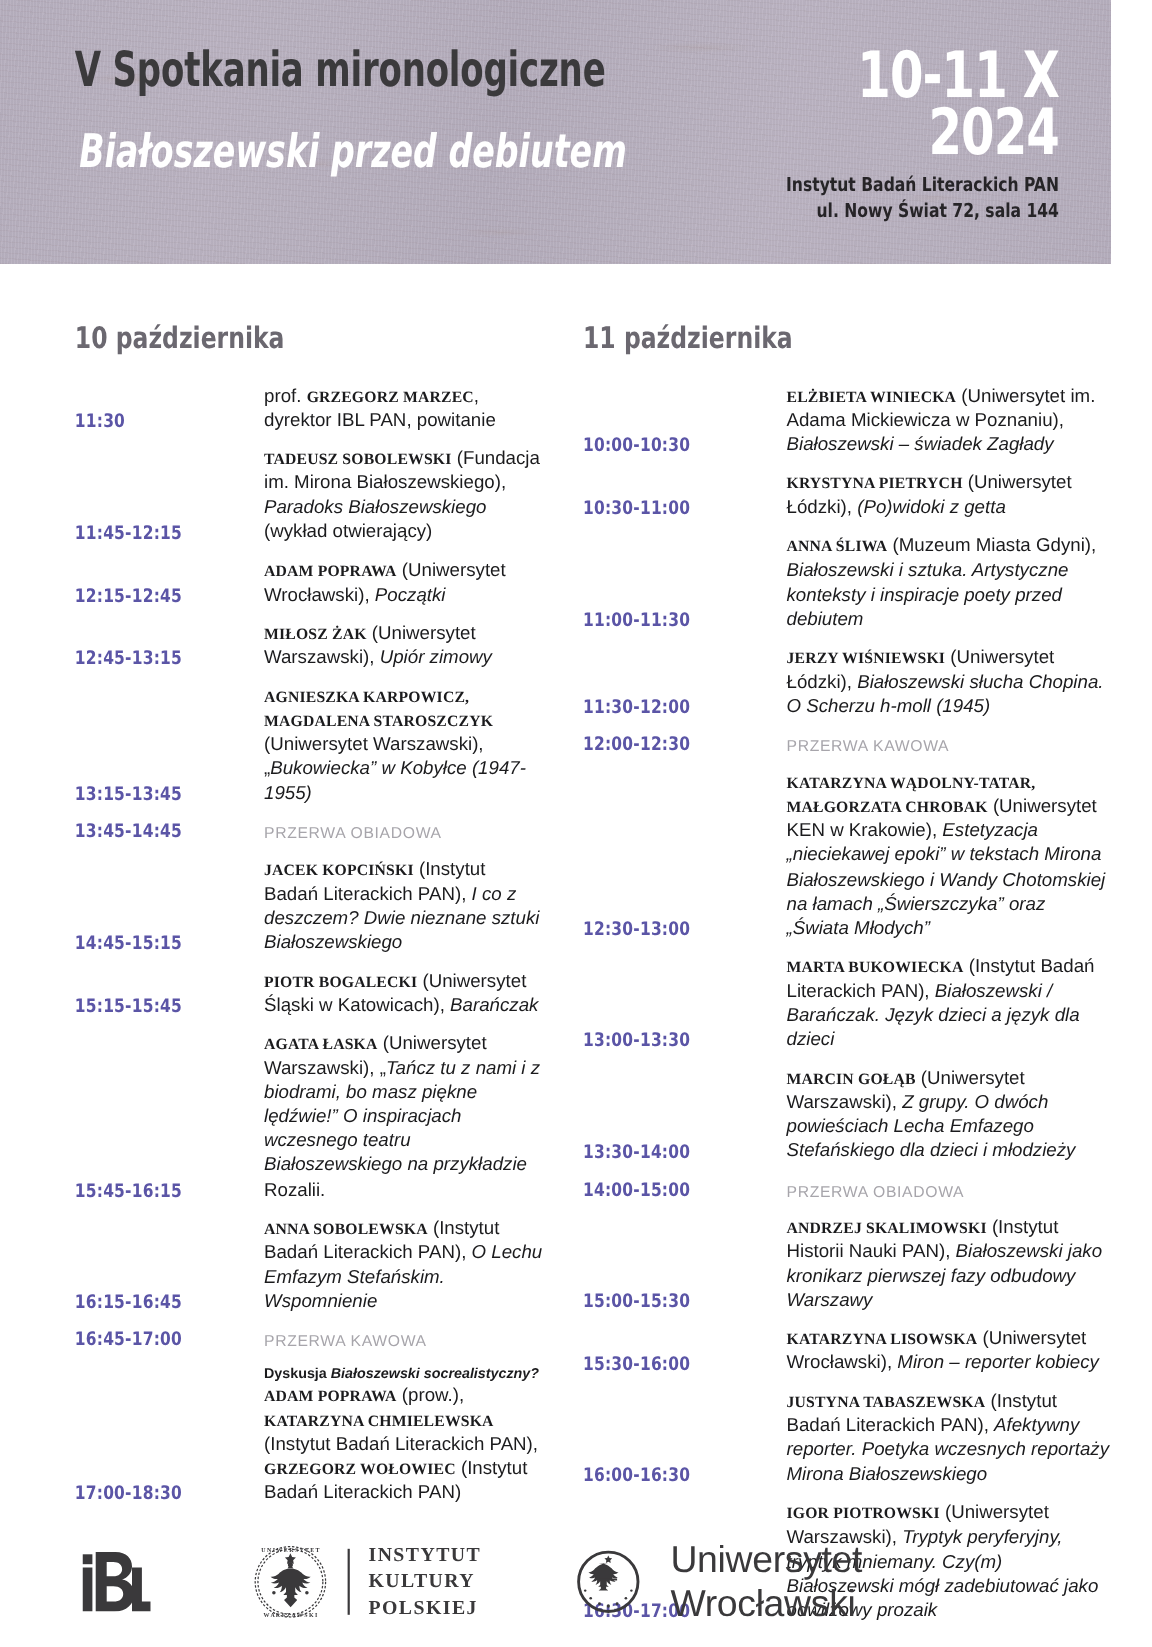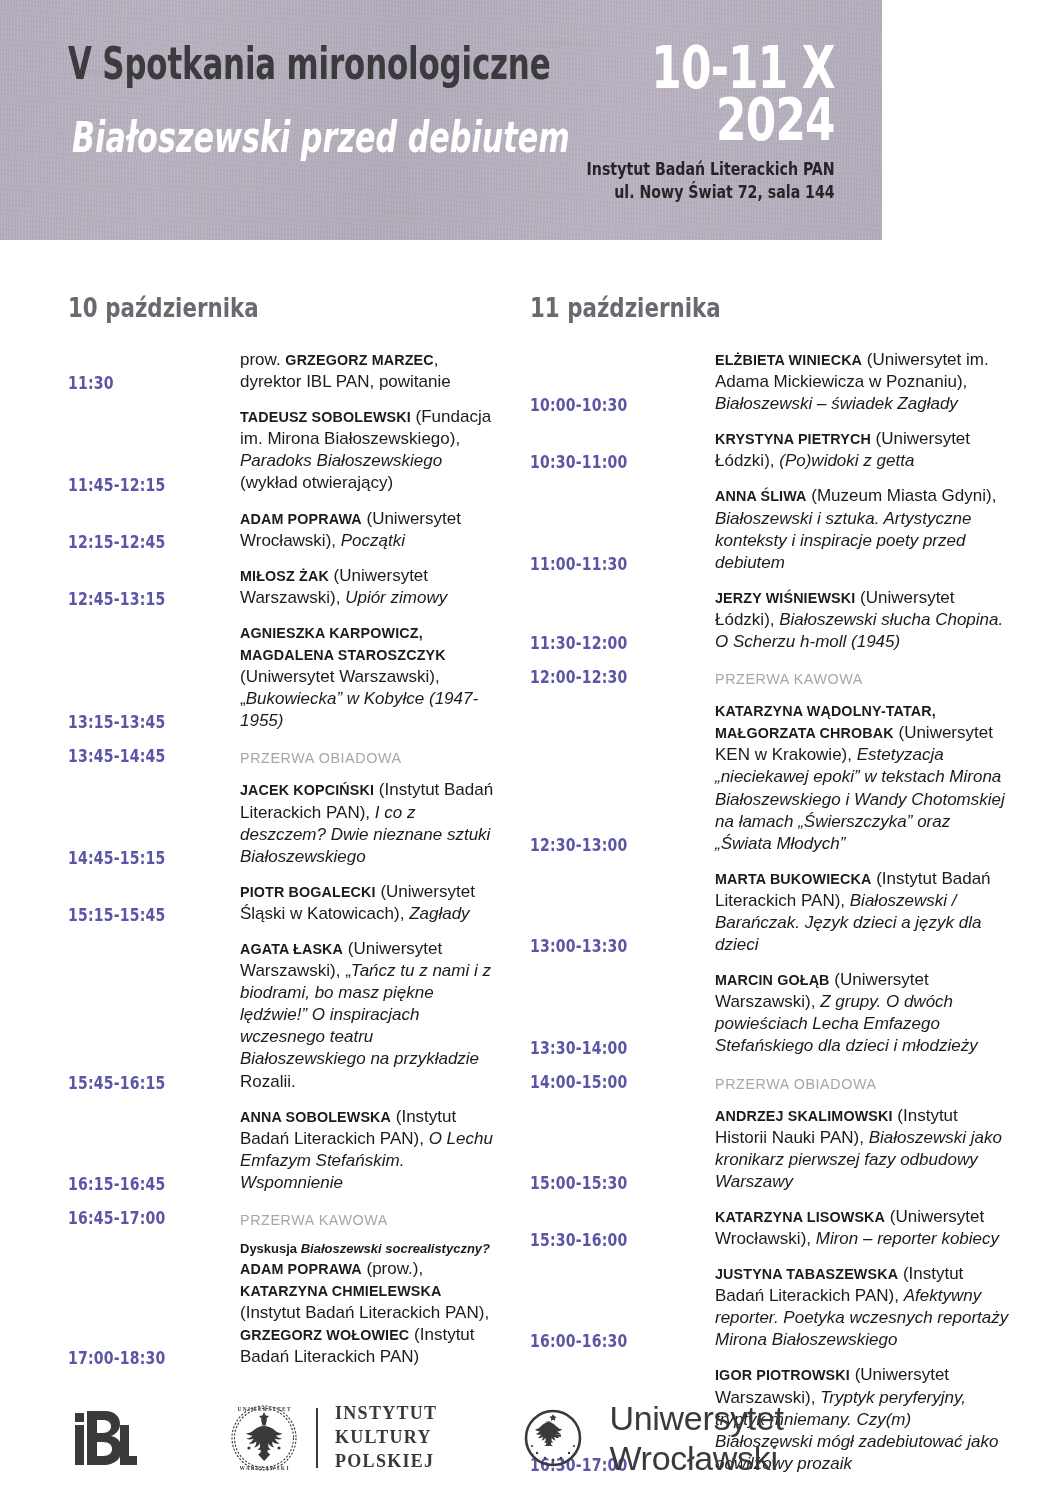--- a/index.html
+++ b/index.html
@@ -11,21 +11,21 @@
     height: 1497px;
     background: #ffffff;
     font-family: "Liberation Sans", sans-serif;
     overflow: hidden;
     position: relative;
   }
 
   
   .header {
     position: relative;
-    width: 882px;
+    width: 1010px;
     height: 240px;
     background:
       radial-gradient(ellipse 60px 8px at 12% 30%, rgba(150,110,70,0.10), rgba(150,110,70,0) 70%),
       radial-gradient(ellipse 50px 6px at 28% 62%, rgba(150,110,70,0.09), rgba(150,110,70,0) 70%),
       radial-gradient(ellipse 70px 7px at 63% 18%, rgba(140,105,65,0.08), rgba(140,105,65,0) 70%),
       radial-gradient(ellipse 40px 5px at 84% 75%, rgba(150,110,70,0.08), rgba(150,110,70,0) 70%),
       radial-gradient(ellipse 55px 6px at 45% 88%, rgba(150,110,70,0.07), rgba(150,110,70,0) 70%),
       linear-gradient(100deg, #b4acbc 0%, #b8b0bf 20%, #b2aaba 45%, #b9b1c0 70%, #b3abbb 100%);
     overflow: hidden;
   }
@@ -166,20 +166,21 @@
     font-size: 17px;
     line-height: 1.30;
     color: #1b1b1d;
     font-family: "Liberation Sans", sans-serif;
   }
   .desc .name {
     font-weight: bold;
     font-size: 14.3px;
     letter-spacing: 0.15px;
     text-transform: uppercase;
+    font-family: Liberation Serif, serif;
   }
   .desc .ital { font-style: italic; }
   .desc .strong-head {
     font-weight: bold;
     font-size: 13px;
   }
   .desc .strong-head .ital { font-style: italic; font-weight: bold; }
 
   .break-label {
     flex: 1 1 auto;
@@ -246,21 +247,21 @@
     </div>
   </div>
 </div>
 
 <div class="program">
   <div class="col col-left">
     <div class="day-heading">10 października</div>
     <div>
         <div class="row">
           <div class="time">11:30</div>
-          <div class="desc"><span><span>prow. </span><span class="name">Grzegorz Marzec</span><span>, dyrektor IBL PAN, powitanie</span></span></div>
+          <div class="desc"><span><span>prof. </span><span class="name">Grzegorz Marzec</span><span>, dyrektor IBL PAN, powitanie</span></span></div>
         </div>
         <div class="row">
           <div class="time">11:45-12:15</div>
           <div class="desc"><span><span class="name">Tadeusz Sobolewski</span><span> (Fundacja im. Mirona Białoszewskiego), </span><span class="ital">Paradoks Białoszewskiego</span><span> (wykład otwierający)</span></span></div>
         </div>
         <div class="row">
           <div class="time">12:15-12:45</div>
           <div class="desc"><span><span class="name">Adam Poprawa</span><span> (Uniwersytet Wrocławski), </span><span class="ital">Początki</span></span></div>
         </div>
         <div class="row">
@@ -274,21 +275,21 @@
         <div class="row break-row">
           <div class="time">13:45-14:45</div>
           <div class="break-label">PRZERWA OBIADOWA</div>
         </div>
         <div class="row">
           <div class="time">14:45-15:15</div>
           <div class="desc"><span><span class="name">Jacek Kopciński</span><span> (Instytut Badań Literackich PAN), </span><span class="ital">I co z deszczem? Dwie nieznane sztuki Białoszewskiego</span></span></div>
         </div>
         <div class="row">
           <div class="time">15:15-15:45</div>
-          <div class="desc"><span><span class="name">Piotr Bogalecki</span><span> (Uniwersytet Śląski w Katowicach), </span><span class="ital">Zagłady</span></span></div>
+          <div class="desc"><span><span class="name">Piotr Bogalecki</span><span> (Uniwersytet Śląski w Katowicach), </span><span class="ital">Barańczak</span></span></div>
         </div>
         <div class="row">
           <div class="time">15:45-16:15</div>
           <div class="desc"><span><span class="name">Agata Łaska</span><span> (Uniwersytet Warszawski), „</span><span class="ital">Tańcz tu z nami i z biodrami, bo masz piękne lędźwie!” O inspiracjach wczesnego teatru Białoszewskiego na przykładzie</span><span> Rozalii.</span></span></div>
         </div>
         <div class="row">
           <div class="time">16:15-16:45</div>
           <div class="desc"><span><span class="name">Anna Sobolewska</span><span> (Instytut Badań Literackich PAN), </span><span class="ital">O Lechu Emfazym Stefańskim. Wspomnienie</span></span></div>
         </div>
         <div class="row break-row">

